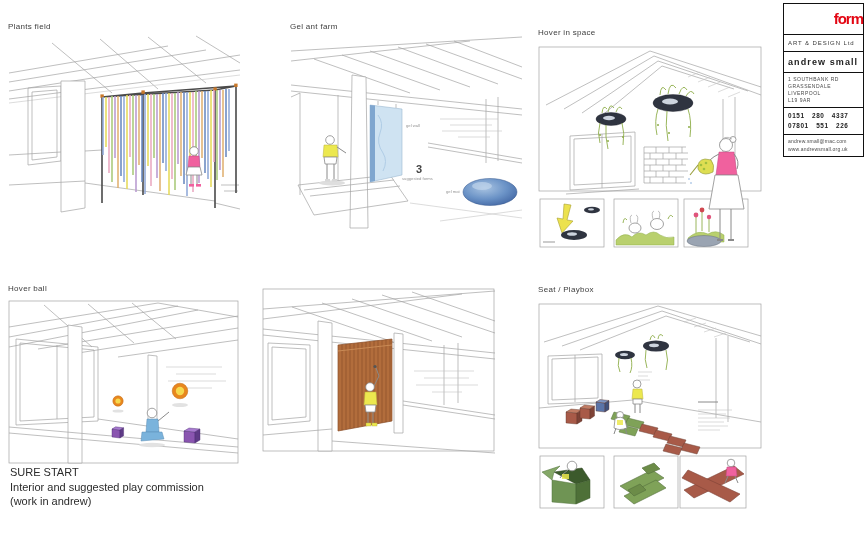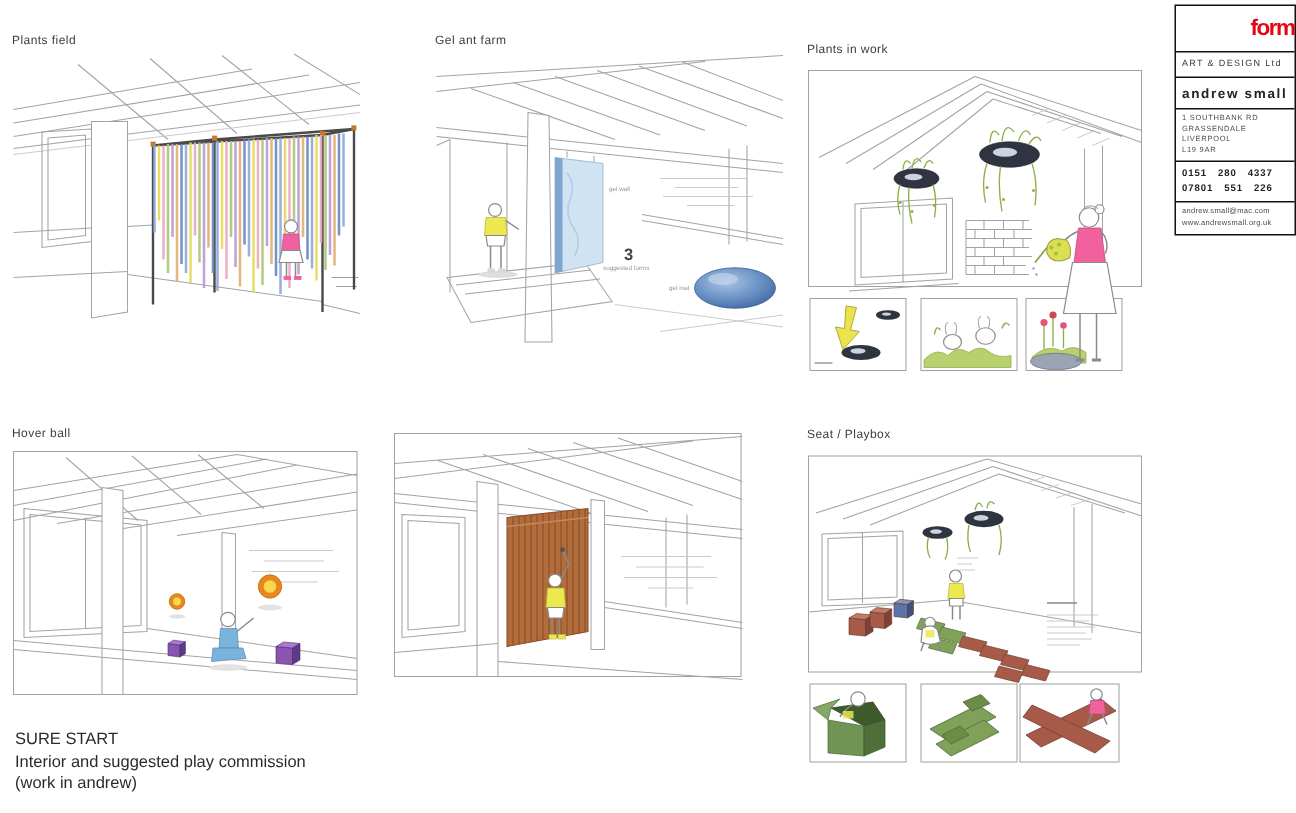--- a/index.html
+++ b/index.html
@@ -23,21 +23,21 @@
   .logo-card{position:absolute;right:0;top:3px;width:79px;background:#fff;border:1.6px solid #111;}
   .logo-card>div{border-top:1px solid #111;padding:3px 4px;}
   .logo-card>div:first-child{border-top:none;}
   .logo-brand{font-size:15px;font-weight:bold;color:#e30613;text-align:right;letter-spacing:-1px;padding:6px 0 7px 0 !important;}
   .logo-sub{font-size:6px;color:#3a3a3a;letter-spacing:.9px;padding:5px 4px !important;}
   .logo-name{font-size:9px;font-weight:bold;color:#222;letter-spacing:1.1px;padding:5px 4px !important;}
   .logo-addr div{font-size:5px;line-height:7px;color:#4a4a4a;letter-spacing:.5px;}
   .logo-phones div{font-size:6.4px;font-weight:bold;color:#222;line-height:10px;letter-spacing:.6px;word-spacing:5px;}
   .logo-web div{font-size:5px;line-height:7.5px;color:#4a4a4a;letter-spacing:.2px;}
   
-  .footer{position:absolute;left:10px;top:486px;}
+  .footer{position:absolute;left:10px;top:465px;}
   .footer div{font-size:11px;line-height:14.5px;color:#2b2b2b;}
 </style>
 </head>
 <body>
 
 <div>
 
   <section class="panel" style="left:8px;top:22px;width:232px;">
     <div class="panel-title">Plants field</div>
     <svg width="232" height="200" viewBox="0 0 232 200">
@@ -119,21 +119,21 @@
         <path class="lim" d="M15,12 L24,18"></path>
         <path d="M2,22 L15,22 L14,29 L3,29 Z" class="fig"></path>
         <path class="lim" d="M5,29 V44 M12,29 V44"></path>
         <rect x="3" y="44" width="5" height="2.6" fill="#d8d8d8"></rect>
           <rect x="10" y="44" width="5" height="2.6" fill="#d8d8d8"></rect>
       </g>
     </svg>
   </section>
 
   <section class="panel" style="left:538px;top:28px;width:232px;">
-    <div class="panel-title">Plants in work</div>
+    <div class="panel-title">Hover in space</div>
     <svg width="232" height="222" viewBox="0 0 232 222">
       <rect x="1" y="6" width="222" height="144" class="s"></rect>
       <g>
         <path class="s" d="M8,64 L112,10 M26,68 L116,15 M44,72 L120,20 M62,76 L124,25 M112,10 L223,46 M116,15 L223,54 M120,20 L210,50 M124,25 L196,48"></path>
         <path class="s2" d="M150,36 L162,31 M160,41 L172,36 M170,46 L182,41 M180,51 L192,46 M190,56 L202,51"></path>
         <path class="s" d="M185,58 V149 M197,56 V149"></path>
         <path class="s" d="M32,95 L97,91 L97,145 L32,149 Z M36,98 L93,95 L93,141 L36,144 Z M64,93 V147 M28,153 L101,148"></path>
         <g class="s">
           <path d="M106,106 h42 M106,112 h44 M106,118 h44 M106,124 h42 M106,130 h44 M106,136 h40 M106,142 h42 M106,106 V142"></path>
           <path d="M118,106 v6 M131,106 v6 M144,106 v6 M112,112 v6 M125,112 v6 M138,112 v6 M118,118 v6 M131,118 v6 M144,118 v6 M112,124 v6 M125,124 v6 M138,124 v6 M118,130 v6 M131,130 v6 M112,136 v6 M125,136 v6 M138,136 v6"></path>

